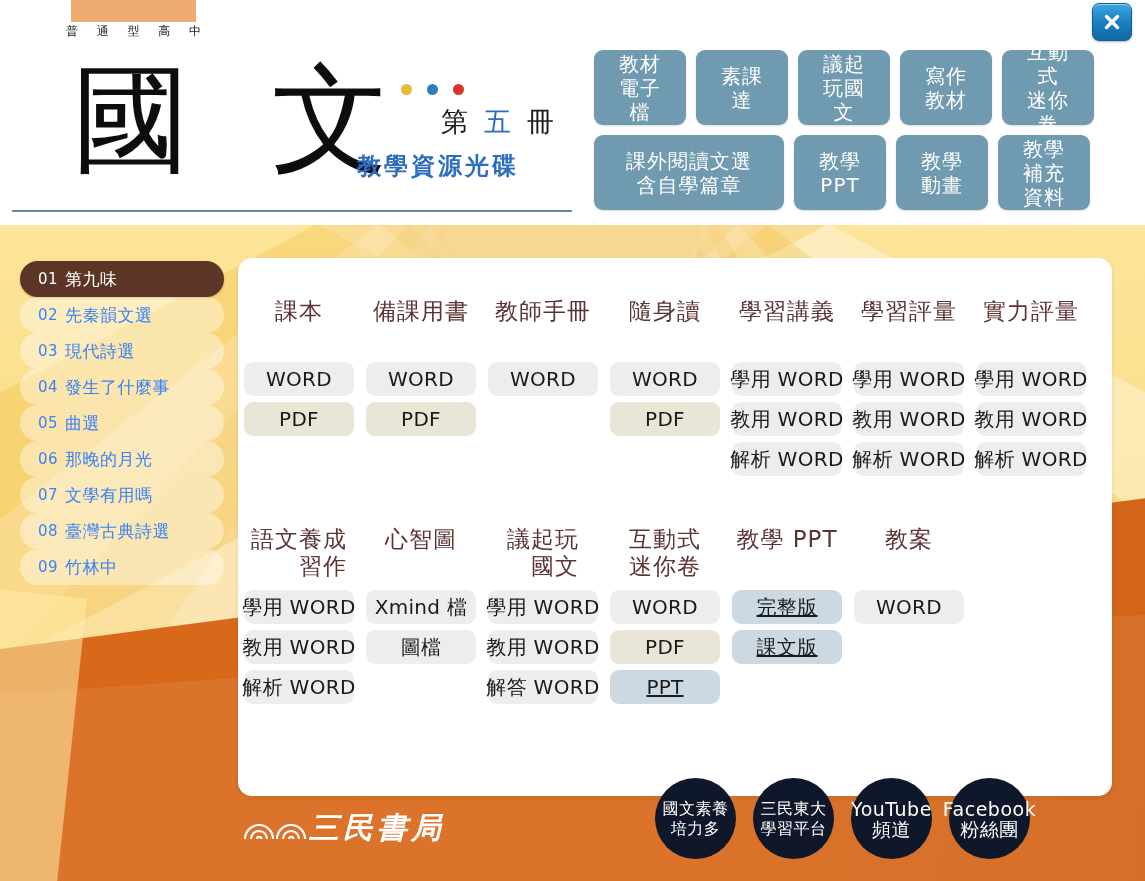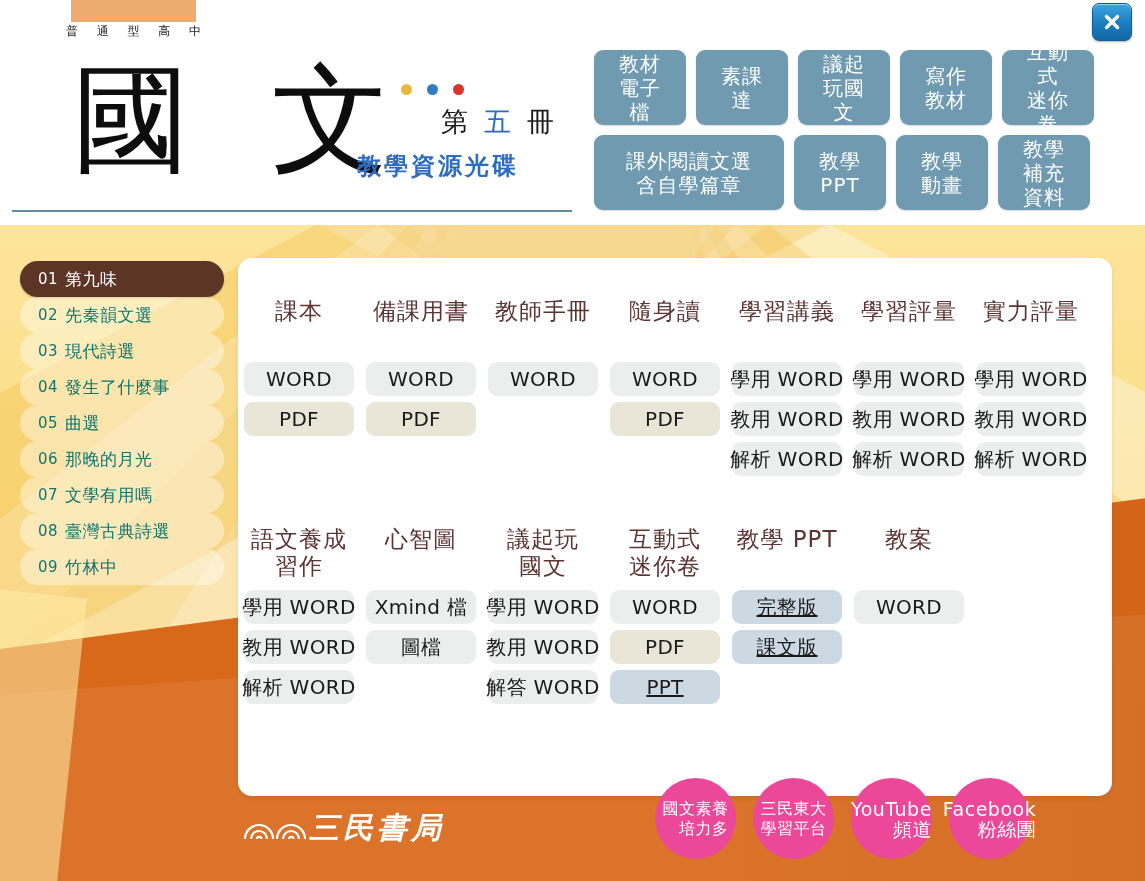--- a/index.html
+++ b/index.html
@@ -152,21 +152,21 @@
     width: 204px;
     z-index: 3;
   }
   .side-item {
     position: relative;
     height: 36px;
     border-radius: 18px;
     display: flex; align-items: center;
     padding-left: 18px;
     font-size: 17px;
-    color: #0f766e;
+    color: #3b82f6;
     letter-spacing: 0.5px;
     cursor: pointer;
     background: rgba(255,255,255,0.40);
     margin-bottom: 0px;
     font-family: "DejaVu Sans", sans-serif;
   }
   .side-item .num { margin-right: 7px; font-size: 15px; }
   .side-item.active {
     background: #5c3527;
     color: #ffffff;
@@ -192,21 +192,21 @@
   .grid-row.r1 { top: 40px; }
   .grid-row.r2 { top: 268px; }
   .col {
     width: 122px;
     display: flex; flex-direction: column; align-items: center;
   }
   .col-title {
     font-size: 23px;
     color: #5d3434;
     font-family: "DejaVu Sans", sans-serif;
-    text-align: center;
+    text-align: right;
     line-height: 27px;
     letter-spacing: 1px;
     white-space: pre-line;
     margin-bottom: 10px;
     min-height: 54px;
   }
   .chips { display: flex; flex-direction: column; gap: 6px; width: 110px; }
   .chip {
     height: 34px;
     border-radius: 9px;
@@ -239,26 +239,26 @@
   }
   .circles {
     position: absolute;
     left: 655px; top: 778px;
     display: flex; gap: 17px;
     z-index: 8;
   }
   .circ {
     width: 81px; height: 81px;
     border-radius: 50%;
-    background: #ec4899;
+    background: #0f172a;
     color: #ffffff;
     display: flex; flex-direction: column;
     align-items: center; justify-content: center;
     font-size: 16px; line-height: 20px;
-    text-align: right;
+    text-align: center;
     cursor: pointer;
     white-space: pre-line;
     font-family: "DejaVu Sans", sans-serif;
     letter-spacing: 0.5px;
   }
   .circ.latin { font-size: 19px; }
 </style>
 </head>
 <body>
 

